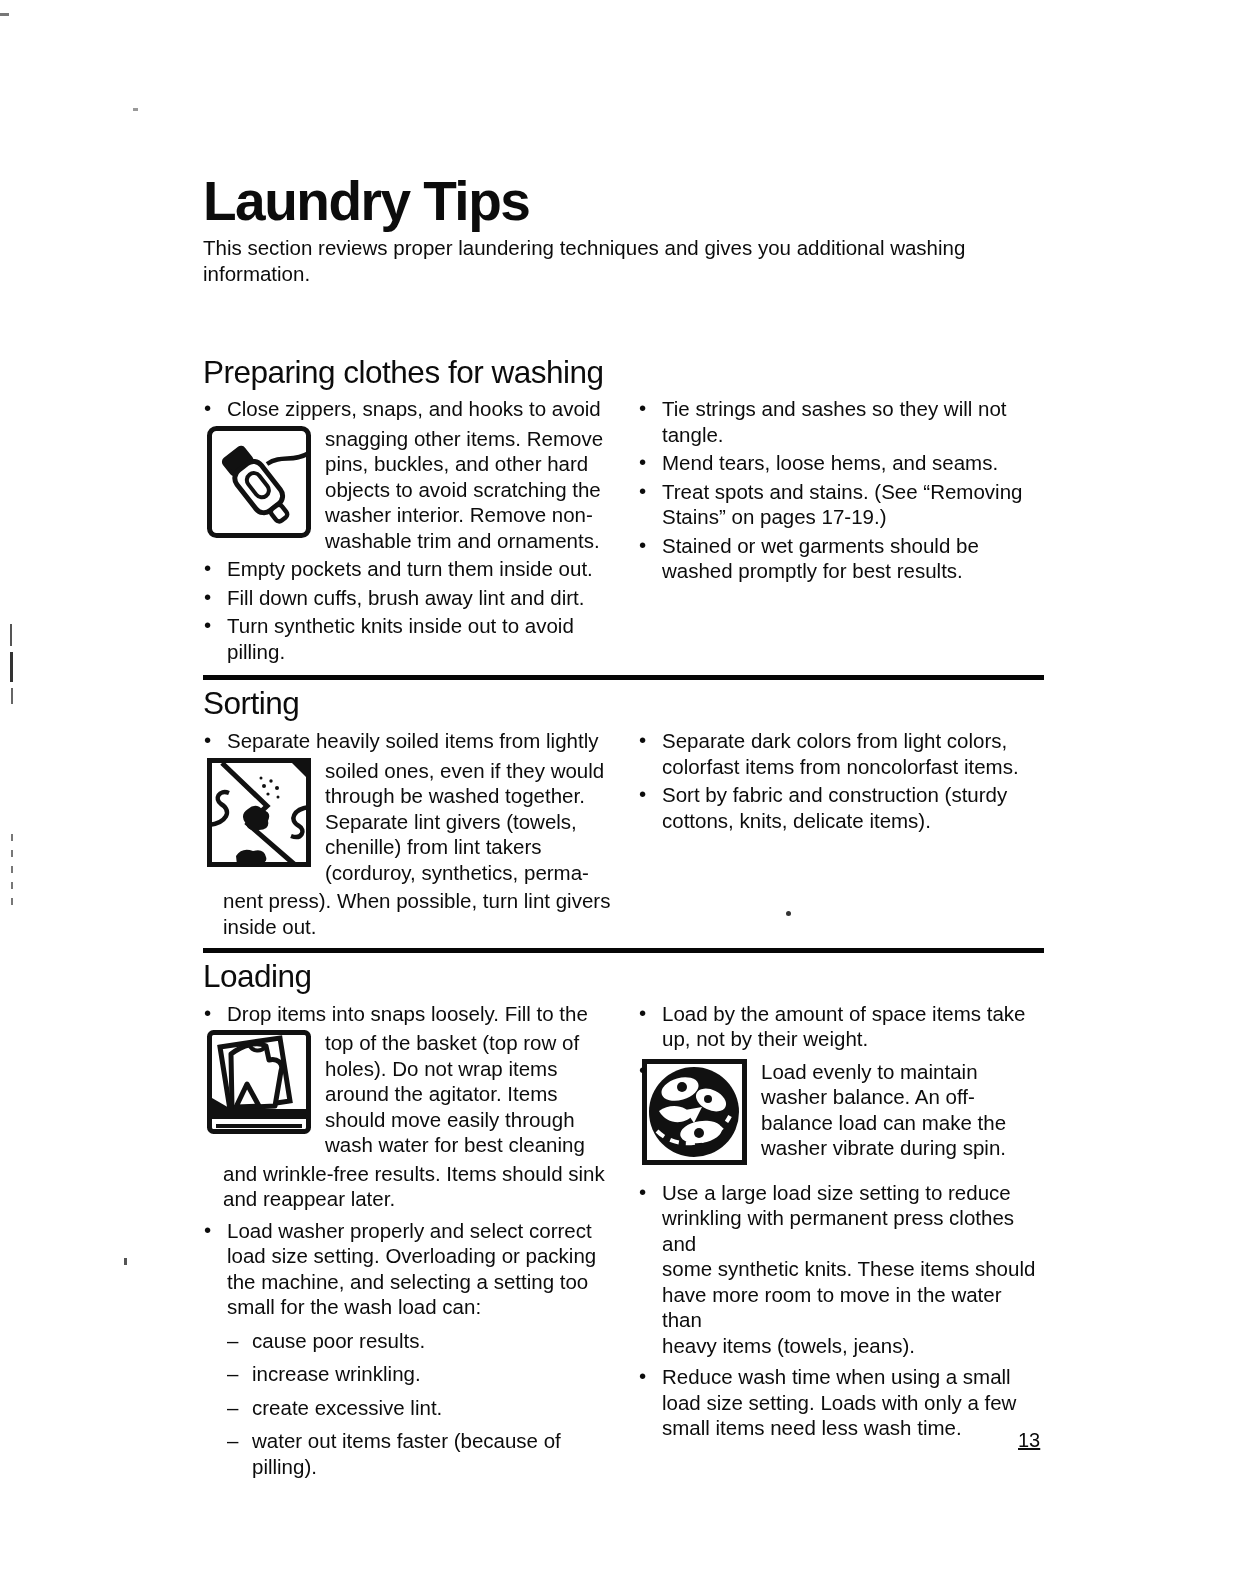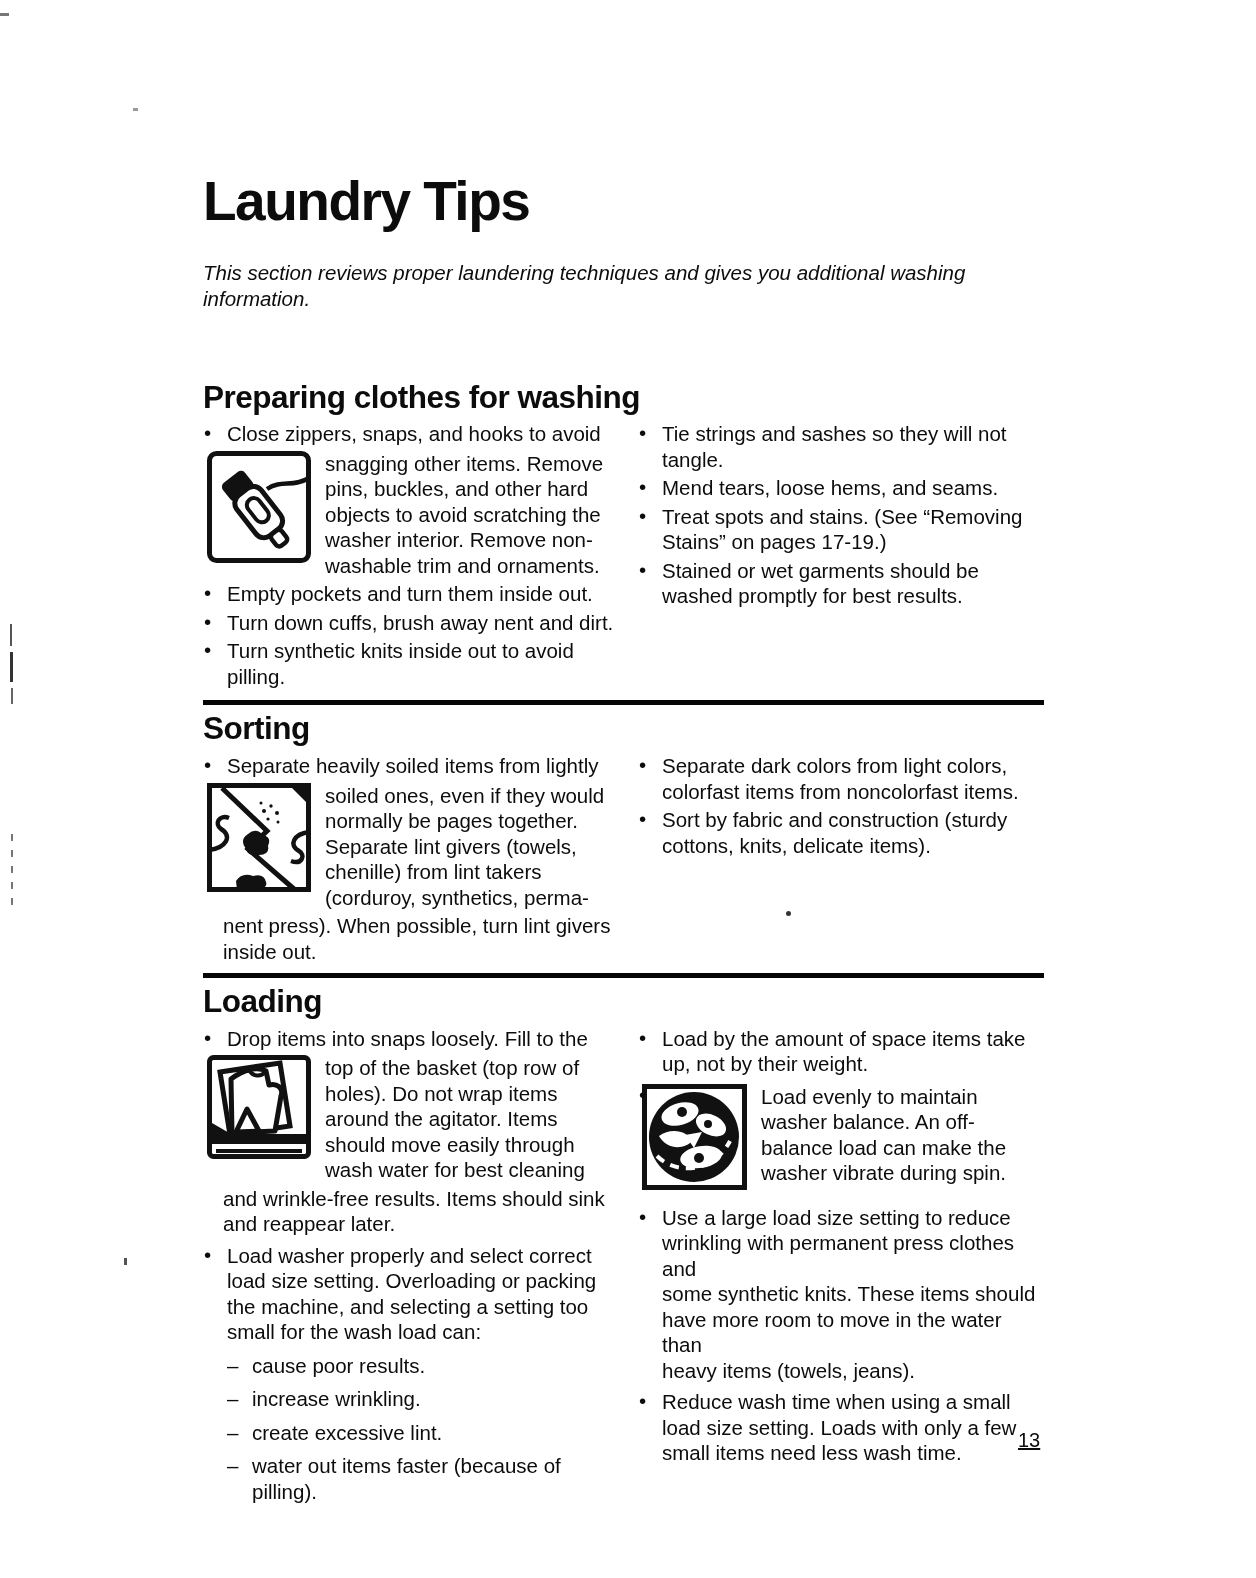--- a/index.html
+++ b/index.html
@@ -6,23 +6,23 @@
   body{
     width:1256px;height:1578px;position:relative;overflow:hidden;
     background:#ffffff;color:#0c0c0c;
     font-family:"Liberation Sans","DejaVu Sans",sans-serif;
   }
   .content{position:absolute;left:203px;top:0;width:841px;}
   .page-title{
     font-size:55px;font-weight:bold;letter-spacing:-1.5px;
     margin:173px 0 4px 0;line-height:1.05;
   }
-  .intro{margin-top:29px;font-size:20.5px;line-height:26px;white-space:pre-line;font-style:italic;}
+  .intro{margin-top:4px;font-size:20.5px;line-height:26px;white-space:pre-line;}
   .section-heading{
-    font-size:31.5px;font-weight:bold;letter-spacing:-0.5px;
+    font-size:31.5px;font-weight:normal;letter-spacing:-0.5px;
     margin:0 0 7px 0;line-height:1.1;
   }
   #sec-preparing .section-heading{margin-top:68px;}
   .cols{display:grid;grid-template-columns:417px 406px;column-gap:18px;
     font-size:20.5px;line-height:25.5px;}
   .bullet{position:relative;padding-left:24px;margin:0 0 3px 0;}
   .dot{position:absolute;left:1px;top:-1px;}
   .t{white-space:pre-line;}
   .figrow{display:flex;align-items:flex-start;margin-left:-21px;margin-top:3px;margin-bottom:3px;}
   .figure{flex:0 0 auto;margin-right:13px;display:block;}
@@ -86,21 +86,21 @@
 washer interior. Remove non-
 washable trim and ornaments.</span>
           </div>
         </div>
         <div class="bullet">
           <span class="dot">•</span>
           <span class="t">Empty pockets and turn them inside out.</span>
         </div>
         <div class="bullet">
           <span class="dot">•</span>
-          <span class="t">Turn down cuffs, brush away nent and dirt.</span>
+          <span class="t">Fill down cuffs, brush away lint and dirt.</span>
         </div>
         <div class="bullet">
           <span class="dot">•</span>
           <span class="t">Turn synthetic knits inside out to avoid pilling.</span>
         </div>
       </div>
       <div>
         <div class="bullet">
           <span class="dot">•</span>
           <span class="t">Tie strings and sashes so they will not
@@ -145,21 +145,21 @@
                 <path d="M30 99 q6 -9 17 -5 q11 -3 13 6 q2 6 -7 7 L31 108 Z" fill="#111"></path>
                 <circle cx="58" cy="29" r="2" fill="#111"></circle>
                   <circle cx="65" cy="24" r="1.7" fill="#111"></circle>
                 <circle cx="71" cy="31" r="2" fill="#111"></circle>
                   <circle cx="62" cy="37" r="1.6" fill="#111"></circle>
                 <circle cx="72" cy="40" r="1.5" fill="#111"></circle>
                   <circle cx="55" cy="21" r="1.5" fill="#111"></circle>
               </svg>
             </span>
             <span class="t beside">soiled ones, even if they would
-normally be pages together.
+through be washed together.
 Separate lint givers (towels,
 chenille) from lint takers
 (corduroy, synthetics, perma-</span>
           </div>
           <span class="t trail">nent press). When possible, turn lint givers
 inside out.</span>
         </div>
       </div>
       <div>
         <div class="bullet">

